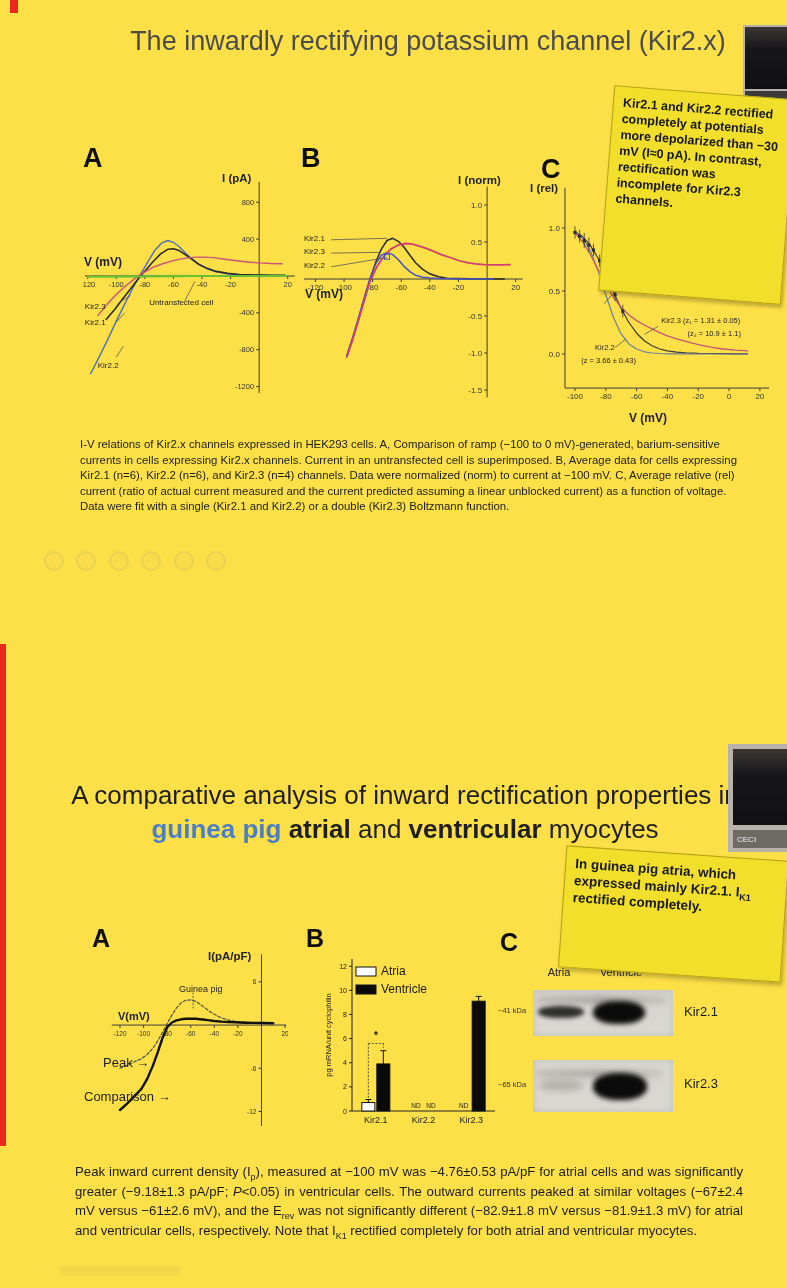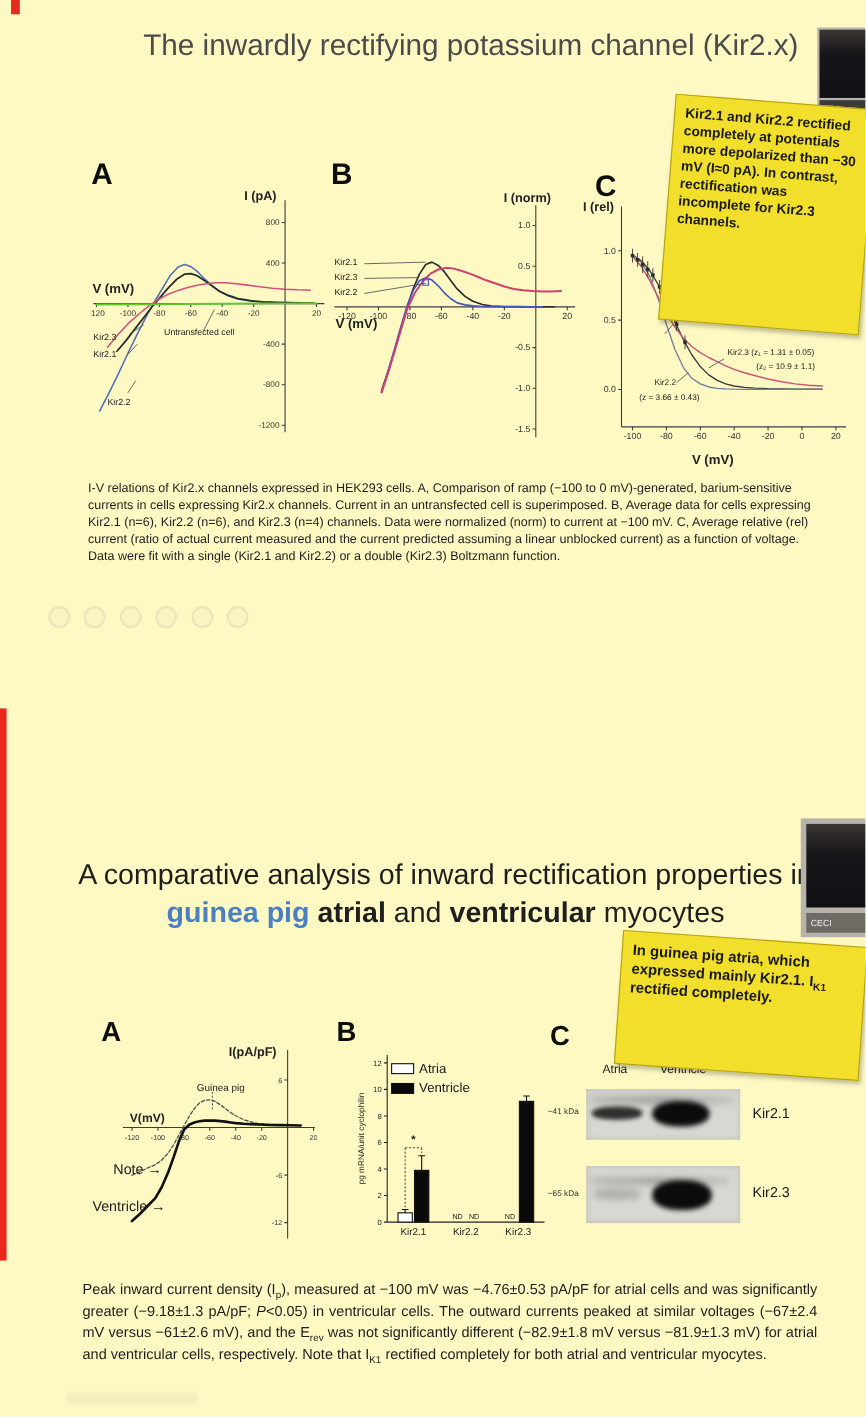--- a/index.html
+++ b/index.html
@@ -1,16 +1,16 @@
 <!DOCTYPE html>
 <html><head>
 <meta charset="utf-8">
 <style>
   html,body{margin:0;padding:0;background:#ffffff;font-family:"Liberation Sans",sans-serif;}
-  #page{position:relative;width:787px;height:1288px;background:#fef9c3;overflow:hidden;}
+  #page{position:relative;width:787px;height:1288px;background:#fde047;overflow:hidden;}
   .abs{position:absolute;}
   .slide-title{color:#4b4b4b;font-size:27px;line-height:35px;text-align:center;}
   .slide-title2{color:#1f1f1f;font-size:26px;line-height:34px;text-align:center;font-weight:bold;}
   .panel-letter{font-weight:bold;font-size:27px;color:#0d0d0d;}
   .note{background:#f2df2b;border:1px solid #b5a116;color:#191919;font-weight:600;
         box-shadow:2px 3px 4px rgba(0,0,0,0.25);padding:8px 9px;}
   .caption{color:#1d1d1d;}
   .video-thumb{background:#b7b3aa;overflow:hidden;}
   .video-screen{background:linear-gradient(180deg,#3a3733 0%,#17161a 35%,#101014 100%);}
   .video-strip{background:#6e6a64;color:#f2f2f2;display:flex;align-items:center;}
@@ -238,22 +238,22 @@
         <line x1="150.47740667976424" y1="163.47553816046968" x2="153.47740667976424" y2="163.47553816046968" stroke="#3c3c3c" stroke-width="1"></line>
         <text x="148.47740667976424" y="165.97553816046968" font-size="6.5" fill="#333" text-anchor="end">-12</text>
         <text x="100" y="12" font-size="11.5" fill="#222" text-anchor="start" font-weight="bold">I(pA/pF)</text>
         <text x="10" y="72" font-size="11" fill="#222" text-anchor="start" font-weight="bold">V(mV)</text>
         <polyline points="12.0,120.3 19.1,117.4 26.2,113.8 33.2,110.9 39.1,106.6 45.0,100.1 49.7,92.9 54.5,84.3 59.2,75.6 63.9,67.0 68.6,59.8 73.3,54.7 78.0,52.2 82.8,51.9 87.5,53.3 92.2,56.2 96.9,59.8 101.6,63.4 106.3,66.3 113.4,69.9 120.5,72.0 127.5,73.5 137.0,74.2 146.4,74.8 155.8,75.0 165.3,75.3" fill="none" stroke="#4f4f4f" stroke-width="1.2" stroke-linejoin="round" stroke-linecap="round" stroke-dasharray="3,2"></polyline>
         <polyline points="12.0,162.0 19.1,155.6 26.2,148.4 33.2,141.2 39.1,131.1 45.0,117.4 49.7,104.4 54.5,90.0 59.2,79.2 63.9,74.5 68.6,72.4 73.3,71.3 78.0,70.7 82.8,70.6 87.5,70.7 92.2,71.2 96.9,71.7 101.6,72.4 106.3,73.0 113.4,73.6 120.5,74.0 127.5,74.3 137.0,74.7 146.4,74.9 155.8,75.0 165.3,75.2" fill="none" stroke="#111111" stroke-width="2.4" stroke-linejoin="round" stroke-linecap="round"></polyline>
         <line x1="85.10805500982318" y1="60.49315068493151" x2="85.10805500982318" y2="43.20939334637964" stroke="#555" stroke-width="0.9" stroke-dasharray="2,1.5"></line>
         <text x="70.96267190569743" y="43.929549902152644" font-size="9" fill="#222" text-anchor="start">Guinea pig</text>
       </svg></div>
 
-  <div class="abs" style="left:103px;top:1055px;font-size:13px;color:#222;">Note →</div>
-  <div class="abs" style="left:84px;top:1089px;font-size:13px;color:#222;">Ventricle →</div>
+  <div class="abs" style="left:103px;top:1055px;font-size:13px;color:#222;">Peak →</div>
+  <div class="abs" style="left:84px;top:1089px;font-size:13px;color:#222;">Comparison →</div>
 
   <div id="mrna_bars" class="abs" style="left:322px;top:953px;"><svg width="178" height="182" viewBox="0 0 178 182">
         <line x1="30" y1="6" x2="30" y2="158" stroke="#222" stroke-width="1"></line>
         <line x1="30" y1="158" x2="173" y2="158" stroke="#222" stroke-width="1"></line>
         <line x1="27" y1="158" x2="30" y2="158" stroke="#222" stroke-width="1"></line>
         <text x="25" y="160.5" font-size="7" fill="#222" text-anchor="end">0</text>
         <line x1="27" y1="133.87301587301587" x2="30" y2="133.87301587301587" stroke="#222" stroke-width="1"></line>
         <text x="25" y="136.37301587301587" font-size="7" fill="#222" text-anchor="end">2</text>
         <line x1="27" y1="109.74603174603175" x2="30" y2="109.74603174603175" stroke="#222" stroke-width="1"></line>
         <text x="25" y="112.24603174603175" font-size="7" fill="#222" text-anchor="end">4</text>

